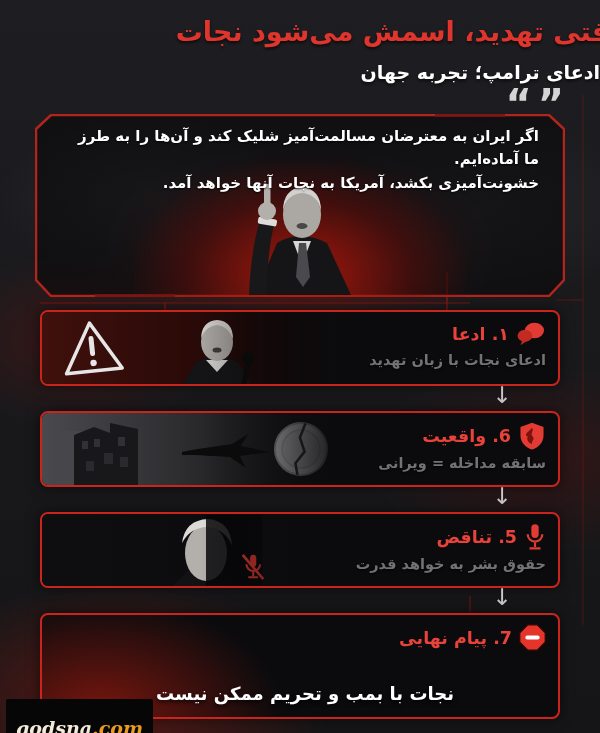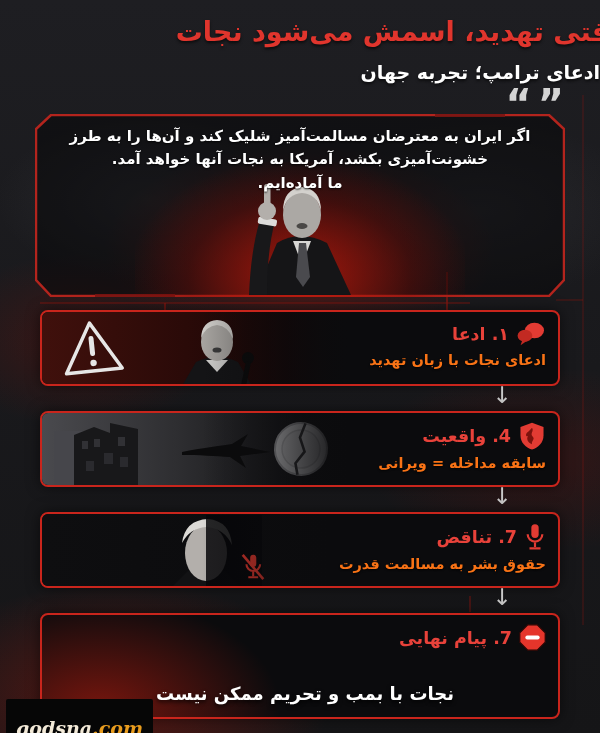--- a/index.html
+++ b/index.html
@@ -30,39 +30,39 @@
     letter-spacing:-4px;z-index:4;line-height:1;
   }
   .quote-box{position:absolute;left:35px;top:114px;width:530px;height:183px;z-index:2;}
   .quote-border{position:absolute;left:0;top:0;}
   .quote-glow{
     position:absolute;bottom:0;left:50%;transform:translateX(-50%);width:330px;height:135px;
     background:radial-gradient(ellipse at 50% 85%, rgba(195,26,12,0.80), rgba(120,12,6,0.35) 48%, transparent 74%);
   }
   .quote-figure{position:absolute;bottom:2px;left:50%;transform:translateX(-50%);}
   .quote-text{
-    position:absolute;top:11px;right:26px;left:26px;direction:rtl;text-align:center;
+    position:absolute;top:11px;right:26px;left:26px;direction:rtl;text-align:right;
     color:#fff;font-weight:bold;font-size:15px;line-height:1.55;text-shadow:0 1px 2px rgba(0,0,0,.8);
   }
   .panel{
     position:absolute;left:40px;width:516px;height:72px;background:#0b0b0d;
     border:2px solid #c9251c;border-radius:8px;overflow:hidden;z-index:2;
     box-shadow:0 0 14px rgba(0,0,0,.55);
   }
   #panel-1{top:310px;} #panel-2{top:411px;} #panel-3{top:512px;}
   #panel-4{top:613px;height:102px;}
   .art{position:absolute;left:0;top:0;bottom:0;width:320px;}
   .art .fade{position:absolute;inset:0;background:linear-gradient(to right, rgba(11,11,13,0) 50%, #0b0b0d 96%);}
   #art-1{background:linear-gradient(to right,#40100c,#2a0a08 45%,#140505 78%,#0b0b0d 100%);}
   #art-2{background:linear-gradient(to right,#4a4a4e,#2e2e31 42%,#0e0e10 85%);}
   #art-3{background:linear-gradient(to right,#0e0e10,#0b0b0d 90%);}
   .content{position:absolute;top:9px;right:12px;direction:rtl;z-index:3;}
   .sec-head{display:flex;align-items:center;gap:7px;}
   .sec-title{color:#e8423a;font-size:17.5px;font-weight:bold;white-space:nowrap;}
-  .sec-sub{margin-top:5px;color:#f97316;font-size:14.5px;font-weight:bold;text-align:right;white-space:nowrap;text-shadow:0 1px 2px rgba(0,0,0,.8);}
+  .sec-sub{margin-top:5px;color:#737373;font-size:14.5px;font-weight:bold;text-align:right;white-space:nowrap;text-shadow:0 1px 2px rgba(0,0,0,.8);}
   .arrow{position:absolute;left:486px;width:32px;text-align:center;color:#c9c9c9;font-size:23px;z-index:2;line-height:1;}
   #arrow-1{top:384px;} #arrow-2{top:485px;} #arrow-3{top:586px;}
   .final-glow{position:absolute;left:-40px;bottom:-40px;width:280px;height:160px;
     background:radial-gradient(ellipse at 35% 70%, rgba(205,30,14,0.55), transparent 70%);}
   .final-message{
     position:absolute;left:0;right:0;bottom:13px;text-align:center;direction:rtl;
     color:#fff;font-size:18px;font-weight:bold;text-shadow:0 2px 4px rgba(0,0,0,.8);padding-left:10px;
   }
   .watermark{
     position:absolute;left:6px;top:699px;z-index:5;background:#060606;border-radius:2px;
@@ -105,22 +105,22 @@
       <ellipse cx="117" cy="38" rx="19" ry="23" fill="#aba8a4"></ellipse>
       <path d="M98,34 Q98,12 117,10 Q136,12 136,34 Q132,17 117,16 Q102,17 98,34 Z" fill="#d3d1cd"></path>
       <ellipse cx="117" cy="49" rx="5.5" ry="3" fill="#4a4846"></ellipse>
       <path d="M64,118 Q66,70 76,40 L90,44 Q82,74 82,118 Z" fill="#18181a"></path>
       <rect x="73" y="41" width="19" height="7" rx="2" fill="#dddcda" transform="rotate(10 82 44)"></rect>
       <circle cx="82" cy="34" r="9" fill="#b3afab"></circle>
       <rect x="79" y="7" width="6.5" height="23" rx="3" fill="#b3afab"></rect>
     </svg>
     <div class="quote-text">
       <div>اگر ایران به معترضان مسالمت‌آمیز شلیک کند و آن‌ها را به طرز</div>
+      <div>ما آماده‌ایم.</div>
       <div>خشونت‌آمیزی بکشد، آمریکا به نجات آنها خواهد آمد.</div>
-      <div>ما آماده‌ایم.</div>
     </div>
   </div>
 
   <div class="panel" id="panel-1">
     <div class="art" id="art-1">
       <svg width="64" height="58" viewBox="0 0 64 58" style="position:absolute;left:18px;top:7px;transform:rotate(-6deg);">
         <path d="M32,4 L60,52 H4 Z" fill="none" stroke="#e6e6e6" stroke-width="3.5" stroke-linejoin="round"></path>
         <rect x="29.5" y="17" width="5" height="20" rx="2.5" fill="#e6e6e6"></rect>
         <circle cx="32" cy="44" r="3.2" fill="#e6e6e6"></circle>
       </svg>
@@ -172,21 +172,21 @@
         <path d="M29,3 L26,18 L33,31 L26,44 L30,55" stroke="#2e2e30" stroke-width="2.6" fill="none"></path>
       </svg>
       <div class="fade"></div>
     </div>
     <div class="content">
       <div class="sec-head">
         <svg width="28" height="28" viewBox="0 0 34 34">
           <path d="M17,1 L31,6 V16 C31,25 25,30.5 17,33.5 C9,30.5 3,25 3,16 V6 Z" fill="#e23b33"></path>
           <path d="M17,7 C20,11 14,14 18,18 C21,21 16,23 17,27 C12,25 10,21 12,17 C9,18 9,14 12,12 C14,10.5 15,9 17,7 Z" fill="#7c120d"></path>
         </svg>
-        <span class="sec-title">4. واقعیت</span>
+        <span class="sec-title">6. واقعیت</span>
       </div>
       <div class="sec-sub">سابقه مداخله = ویرانی</div>
     </div>
   </div>
 
   <div class="arrow" id="arrow-2">↓</div>
 
   <div class="panel" id="panel-3">
     <div class="art" id="art-3">
       <svg width="112" height="74" viewBox="0 0 112 74" style="position:absolute;left:108px;top:1px;">
@@ -205,23 +205,23 @@
       <div class="fade"></div>
     </div>
     <div class="content">
       <div class="sec-head">
         <svg width="22" height="28" viewBox="0 0 24 30">
           <rect x="8" y="1" width="8" height="15" rx="4" fill="#e23b33"></rect>
           <path d="M4,12 a8,8 0 0 0 16,0" stroke="#e23b33" stroke-width="2.4" fill="none"></path>
           <line x1="12" y1="21" x2="12" y2="26" stroke="#e23b33" stroke-width="2.4"></line>
           <line x1="6" y1="27.5" x2="18" y2="27.5" stroke="#e23b33" stroke-width="2.4"></line>
         </svg>
-        <span class="sec-title">7. تناقض</span>
-      </div>
-      <div class="sec-sub">حقوق بشر به مسالمت قدرت</div>
+        <span class="sec-title">5. تناقض</span>
+      </div>
+      <div class="sec-sub">حقوق بشر به خواهد قدرت</div>
     </div>
   </div>
 
   <div class="arrow" id="arrow-3">↓</div>
 
   <div class="panel" id="panel-4">
     <div class="final-glow"></div>
     <div class="content">
       <div class="sec-head">
         <svg width="27" height="27" viewBox="0 0 34 34">

